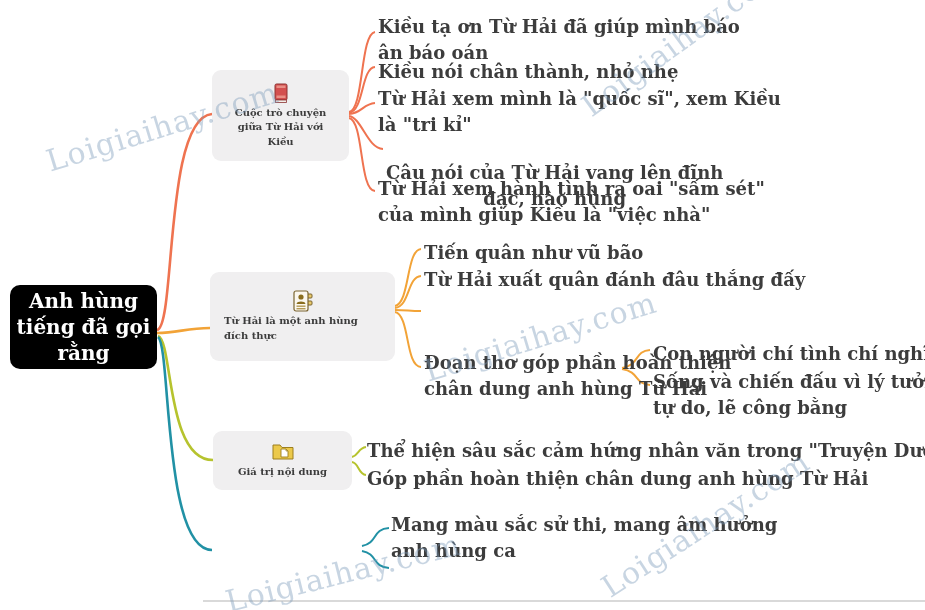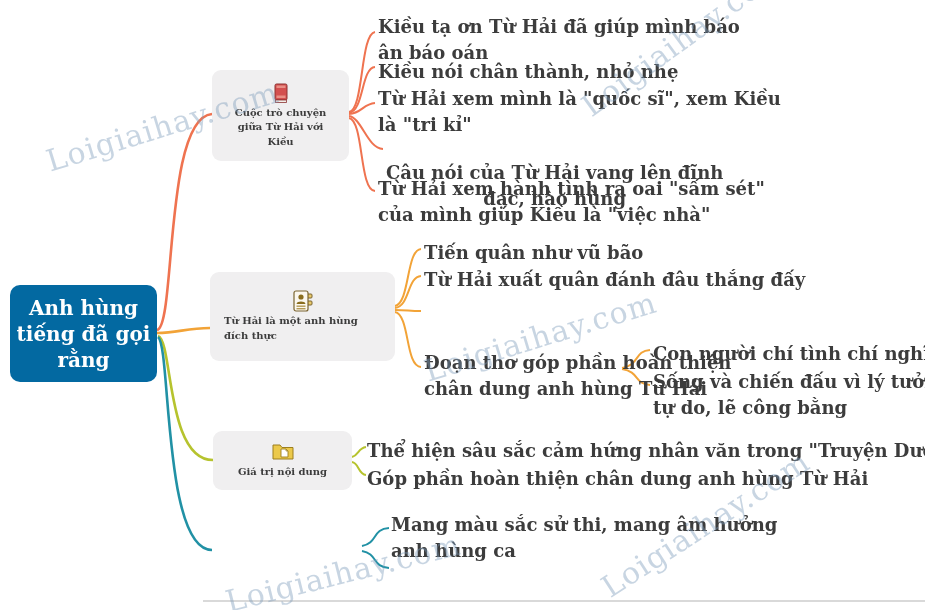--- a/index.html
+++ b/index.html
@@ -2,22 +2,22 @@
 <html><head>
 <meta charset="utf-8">
 <style>
   html,body{margin:0;padding:0;background:#ffffff;}
   .canvas{
     position:relative;width:925px;height:610px;overflow:hidden;
     font-family:"DejaVu Serif","Liberation Serif",serif;background:#ffffff;
   }
   svg.wires{position:absolute;left:0;top:0;z-index:1;}
   .center-node{
-    position:absolute;left:10px;top:285px;width:147px;height:97px;
-    background:#0369a1;border-radius:10px;z-index:2;
+    position:absolute;left:10px;top:285px;width:147px;height:84px;
+    background:#000000;border-radius:10px;z-index:2;
     display:flex;align-items:center;justify-content:center;
     color:#ffffff;font-weight:bold;font-size:20px;line-height:1.3;
     text-align:center;white-space:pre-line;
   }
   .node{
     position:absolute;background:#f0eff0;border-radius:9px;z-index:2;
     display:flex;flex-direction:column;align-items:center;justify-content:center;
     color:#3c3c3c;font-weight:bold;font-size:10px;line-height:1.45;
     padding:6px 8px;box-sizing:border-box;
   }

